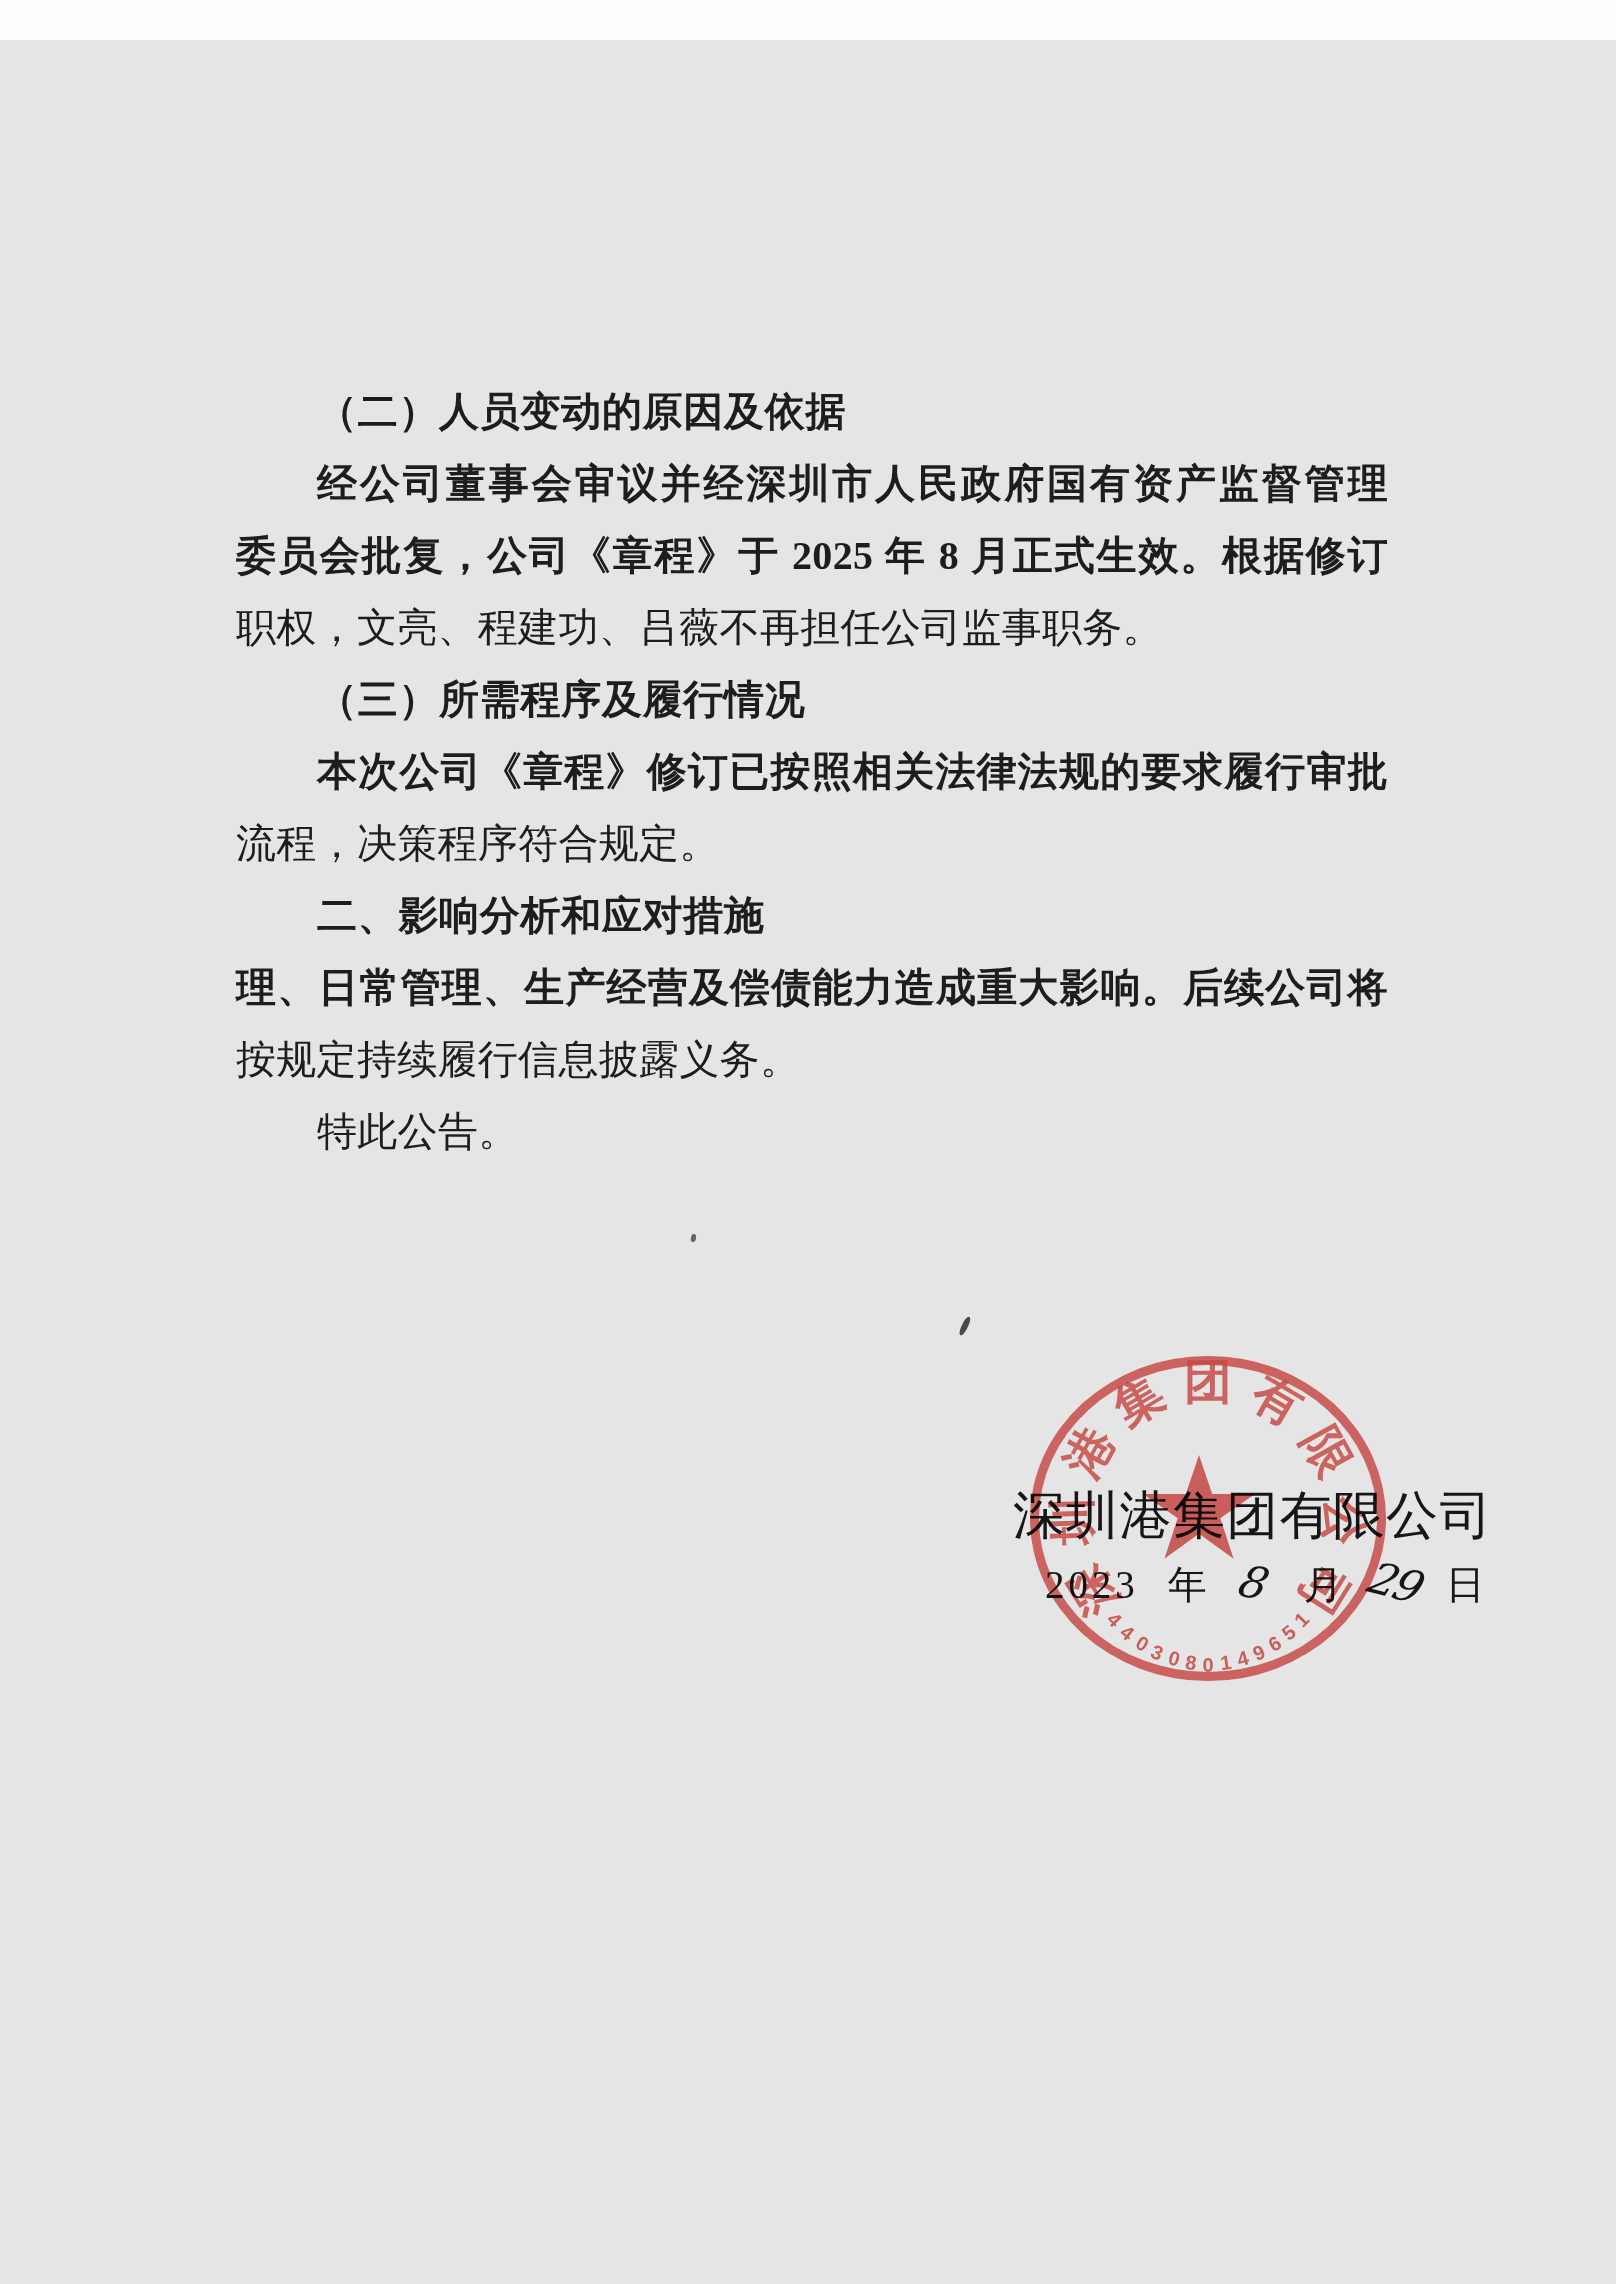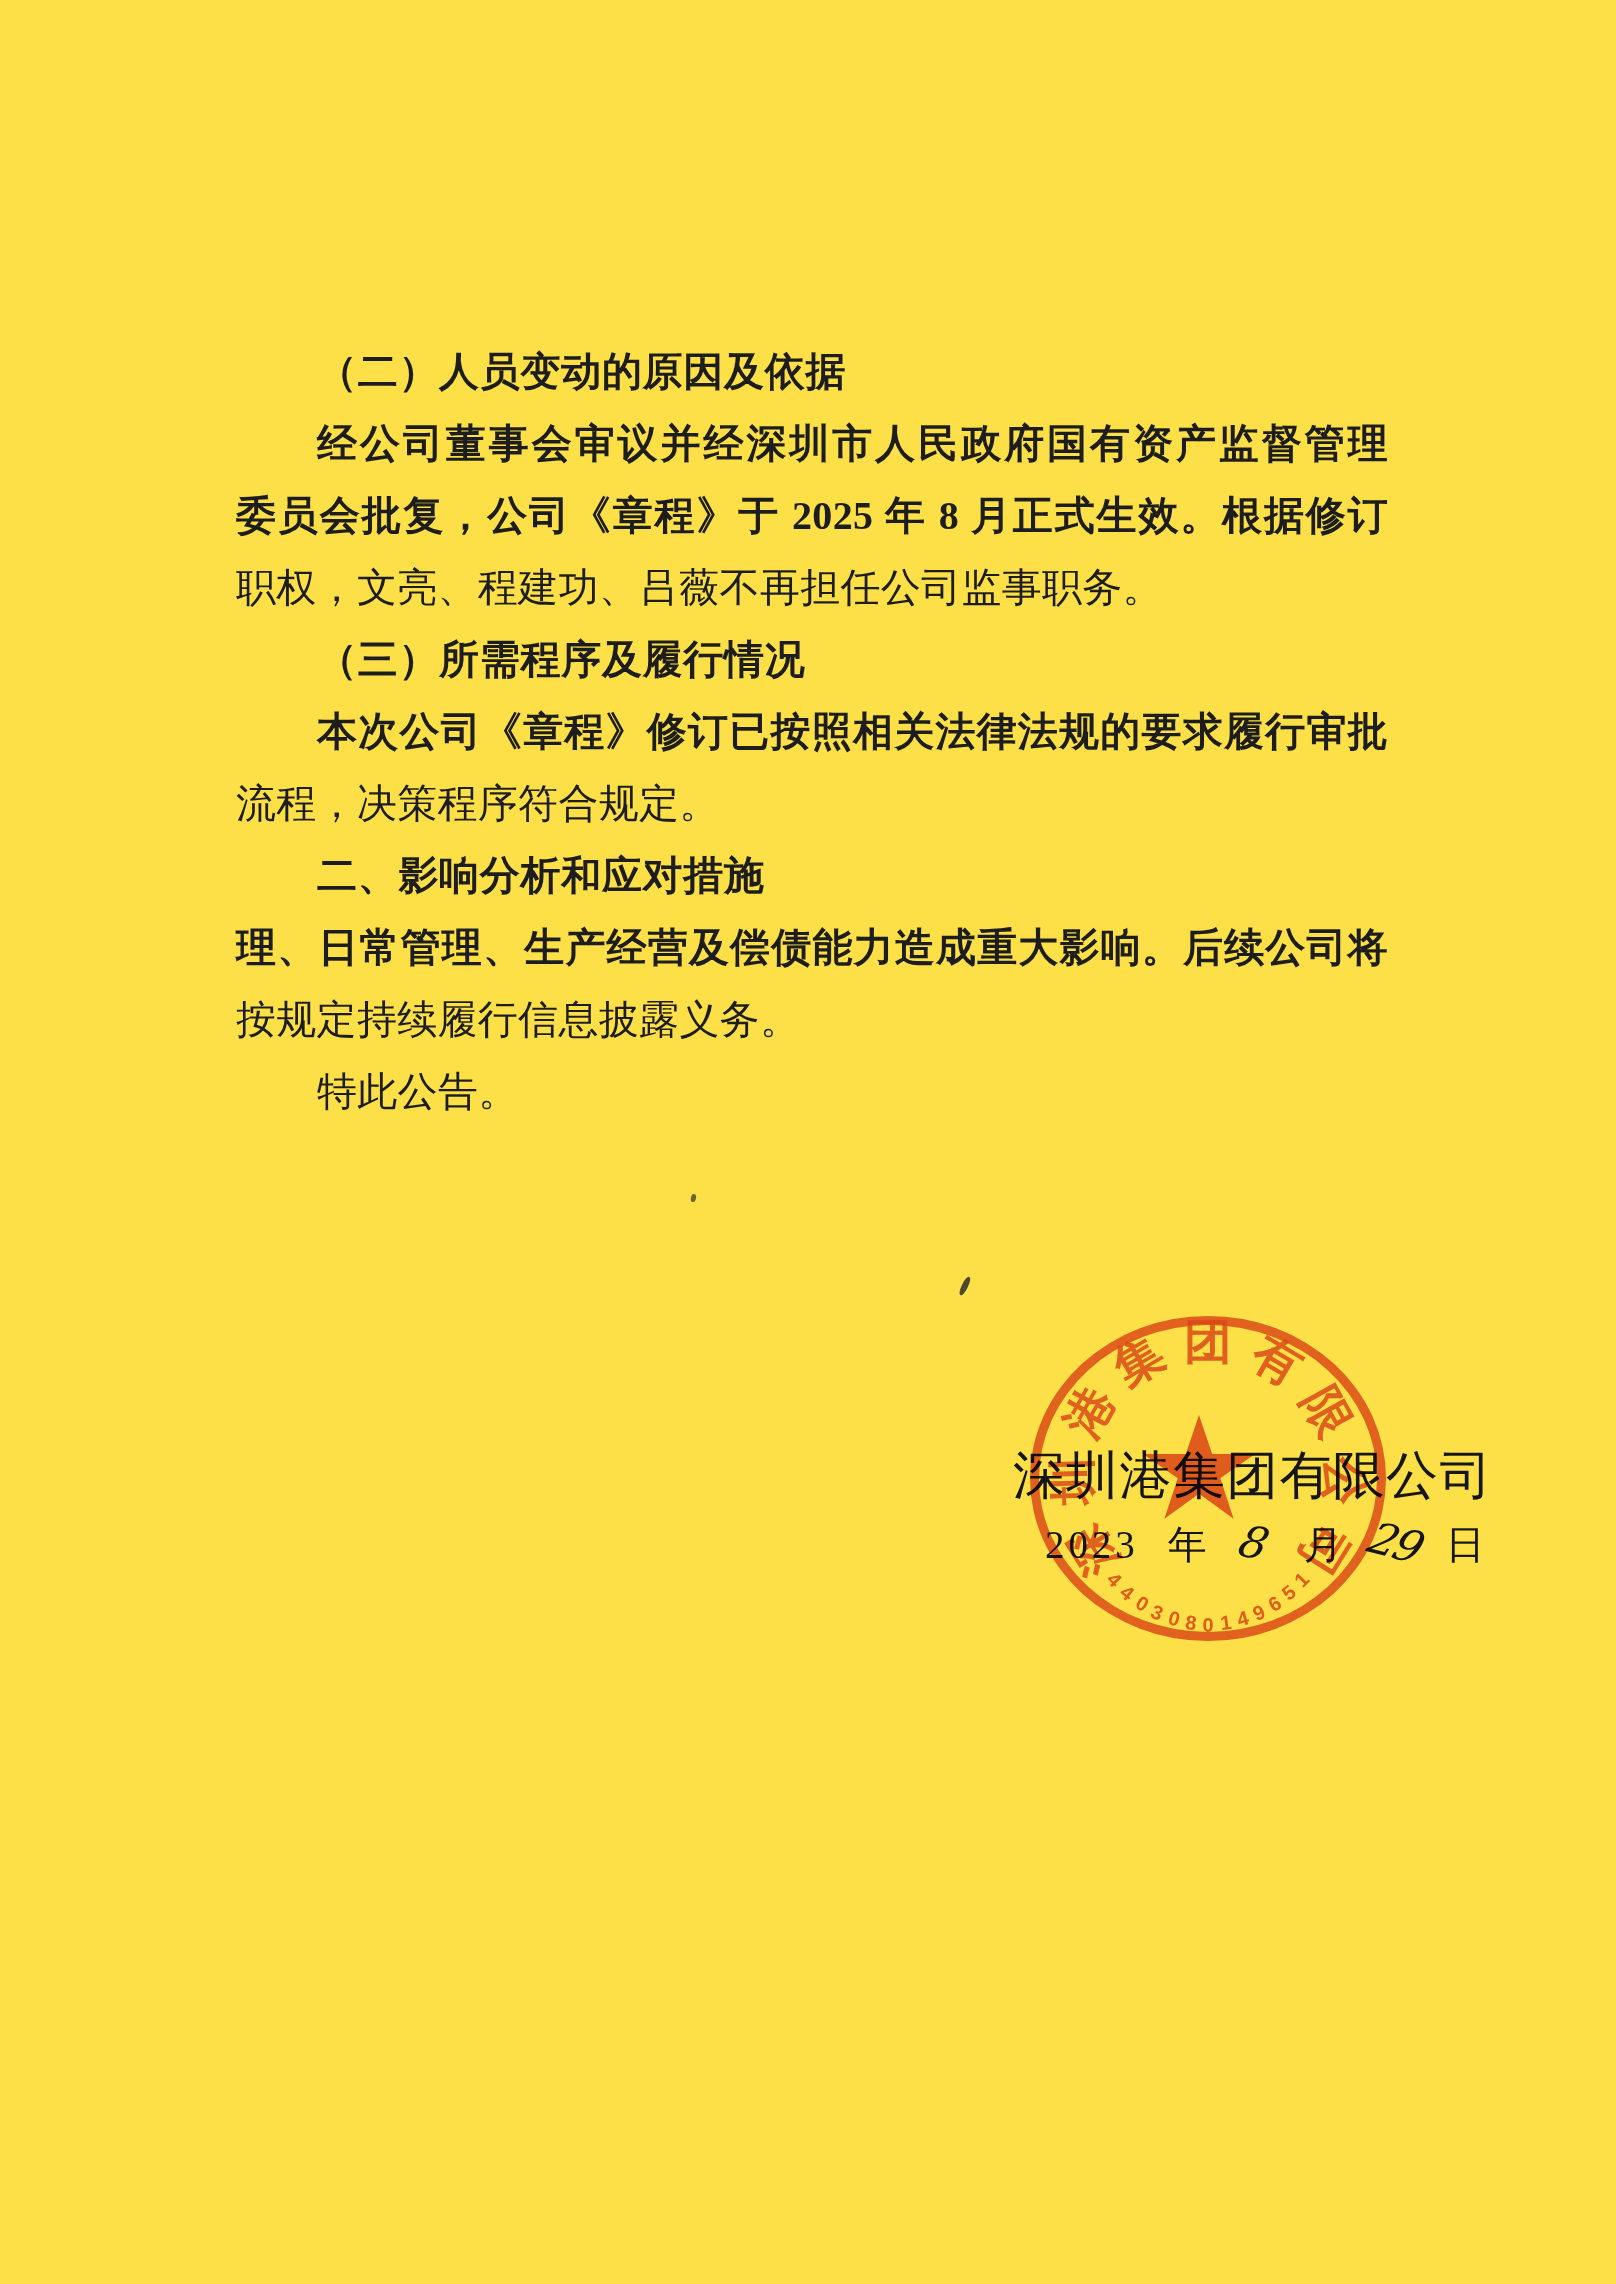--- a/index.html
+++ b/index.html
@@ -3,21 +3,21 @@
 <meta charset="utf-8">
 <style>
   html,body { margin:0; padding:0; }
   body {
     width:1616px; height:2284px;
     background:#fdfdfc;
     position:relative;
     overflow:hidden;
     font-family:"Liberation Serif","DejaVu Serif",serif;
   }
-  #page { position:absolute; inset:0; background:#fde047; }
+  #page { position:absolute; inset:0; background:#e5e5e5;margin-top:40px; }
 
   
   .doc {
     position:absolute;
     left:236px; top:336px; width:1152px;
     color:#1d1d1d;
   }
   .line {
     height:72px;
     line-height:72px;

